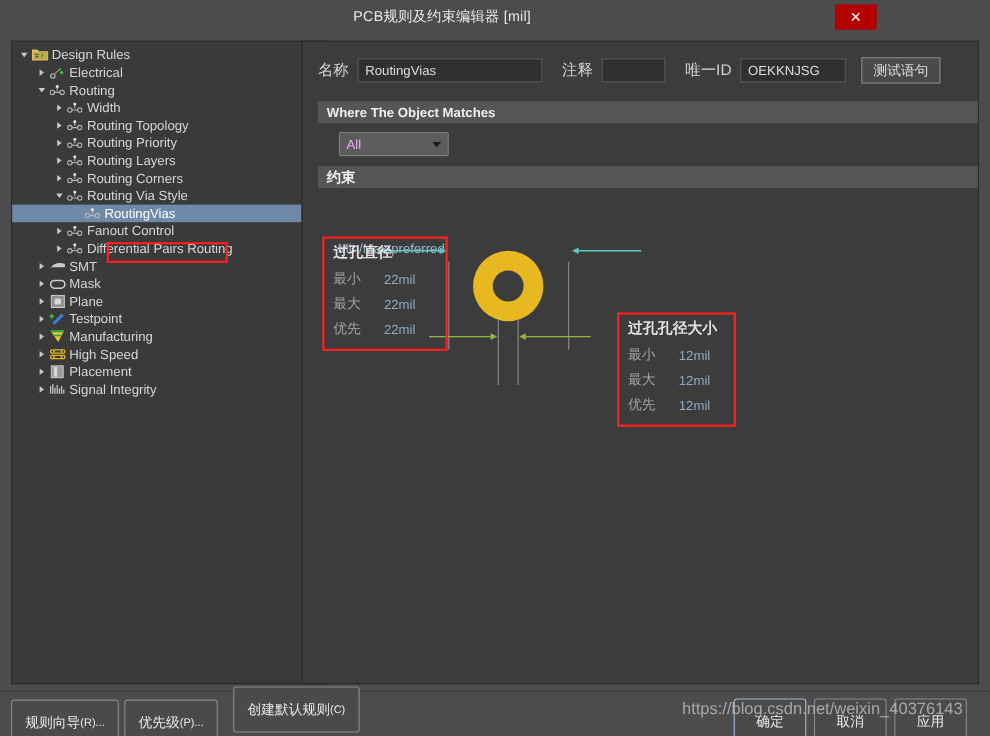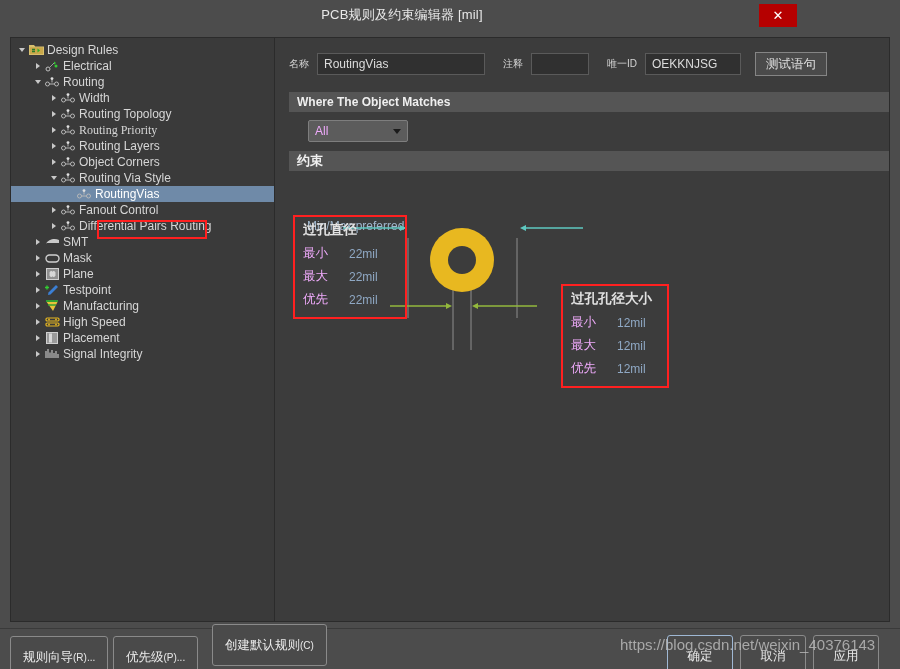--- a/index.html
+++ b/index.html
@@ -117,21 +117,21 @@
     border: 1px solid #2b2b2b;
     overflow: hidden;
   }
 
   
   #form-row {
     position: absolute; left: 14px; top: 14px;
     display: flex; align-items: center;
   }
   .form-label {
-    color: #d4d4d4; font-size: 10px;
+    color: #d4d4d4; font-size: 14px;
     margin-right: 8px;
   }
   .text-input {
     background: #303030;
     border: 1px solid #5a5a5a;
     color: #dcdcdc;
     font-size: 12px;
     font-family: "Liberation Sans", sans-serif;
     height: 22px;
     padding: 0 6px;
@@ -213,21 +213,21 @@
     font-size: 13.5px;
     font-weight: bold;
     margin-bottom: 3px;
     white-space: nowrap;
   }
   .vb-row {
     display: flex; align-items: center;
     height: 23px;
     white-space: nowrap;
   }
-  .vb-key { color: #f0abfc; font-size: 12.5px; width: 46px; }
+  .vb-key { color: #a3a3a3; font-size: 12.5px; width: 46px; }
   .vb-val { color: #8fa8c4; font-size: 12px; }
 
   #box-diameter { left: 18px; top: 177px; width: 114px; }
   #box-hole { left: 286px; top: 246px; width: 108px; }
 
   
   #bottombar {
     position: absolute; left: 0; top: 628px;
     width: 900px; height: 41px;
     background: #4c4c4c;
@@ -350,21 +350,21 @@
               <svg width="14" height="10" viewBox="0 0 14 10">
                 <circle cx="2.5" cy="7" r="2" fill="none" stroke="#b8b8b8" stroke-width="1"></circle>
                 <circle cx="11.5" cy="7" r="2" fill="none" stroke="#b8b8b8" stroke-width="1"></circle>
                 <path d="M4.5 7h5" stroke="#b8b8b8" stroke-width="1"></path>
                 <path d="M7 1.5v4" stroke="#b8b8b8" stroke-width="1"></path>
                 <circle cx="7" cy="1.6" r="1.4" fill="#e0e0e0"></circle>
               </svg>
             </span>
             <span class="tlabel">Routing Topology</span>
           </li>
-          <li class="tree-row" style="padding-left: 36px; font-family: Liberation Serif, serif;">
+          <li class="tree-row" style="padding-left: 36px;">
             <span class="expander">
               <span class="tri-right"></span>
             </span>
             <span class="tico">
               <svg width="14" height="10" viewBox="0 0 14 10">
                 <circle cx="2.5" cy="7" r="2" fill="none" stroke="#b8b8b8" stroke-width="1"></circle>
                 <circle cx="11.5" cy="7" r="2" fill="none" stroke="#b8b8b8" stroke-width="1"></circle>
                 <path d="M4.5 7h5" stroke="#b8b8b8" stroke-width="1"></path>
                 <path d="M7 1.5v4" stroke="#b8b8b8" stroke-width="1"></path>
                 <circle cx="7" cy="1.6" r="1.4" fill="#e0e0e0"></circle>
@@ -393,21 +393,21 @@
             </span>
             <span class="tico">
               <svg width="14" height="10" viewBox="0 0 14 10">
                 <circle cx="2.5" cy="7" r="2" fill="none" stroke="#b8b8b8" stroke-width="1"></circle>
                 <circle cx="11.5" cy="7" r="2" fill="none" stroke="#b8b8b8" stroke-width="1"></circle>
                 <path d="M4.5 7h5" stroke="#b8b8b8" stroke-width="1"></path>
                 <path d="M7 1.5v4" stroke="#b8b8b8" stroke-width="1"></path>
                 <circle cx="7" cy="1.6" r="1.4" fill="#e0e0e0"></circle>
               </svg>
             </span>
-            <span class="tlabel">Object Corners</span>
+            <span class="tlabel">Routing Corners</span>
           </li>
           <li class="tree-row" style="padding-left: 36px;">
             <span class="expander">
               <span class="tri-down"></span>
             </span>
             <span class="tico">
               <svg width="14" height="10" viewBox="0 0 14 10">
                 <circle cx="2.5" cy="7" r="2" fill="none" stroke="#b8b8b8" stroke-width="1"></circle>
                 <circle cx="11.5" cy="7" r="2" fill="none" stroke="#b8b8b8" stroke-width="1"></circle>
                 <path d="M4.5 7h5" stroke="#b8b8b8" stroke-width="1"></path>

